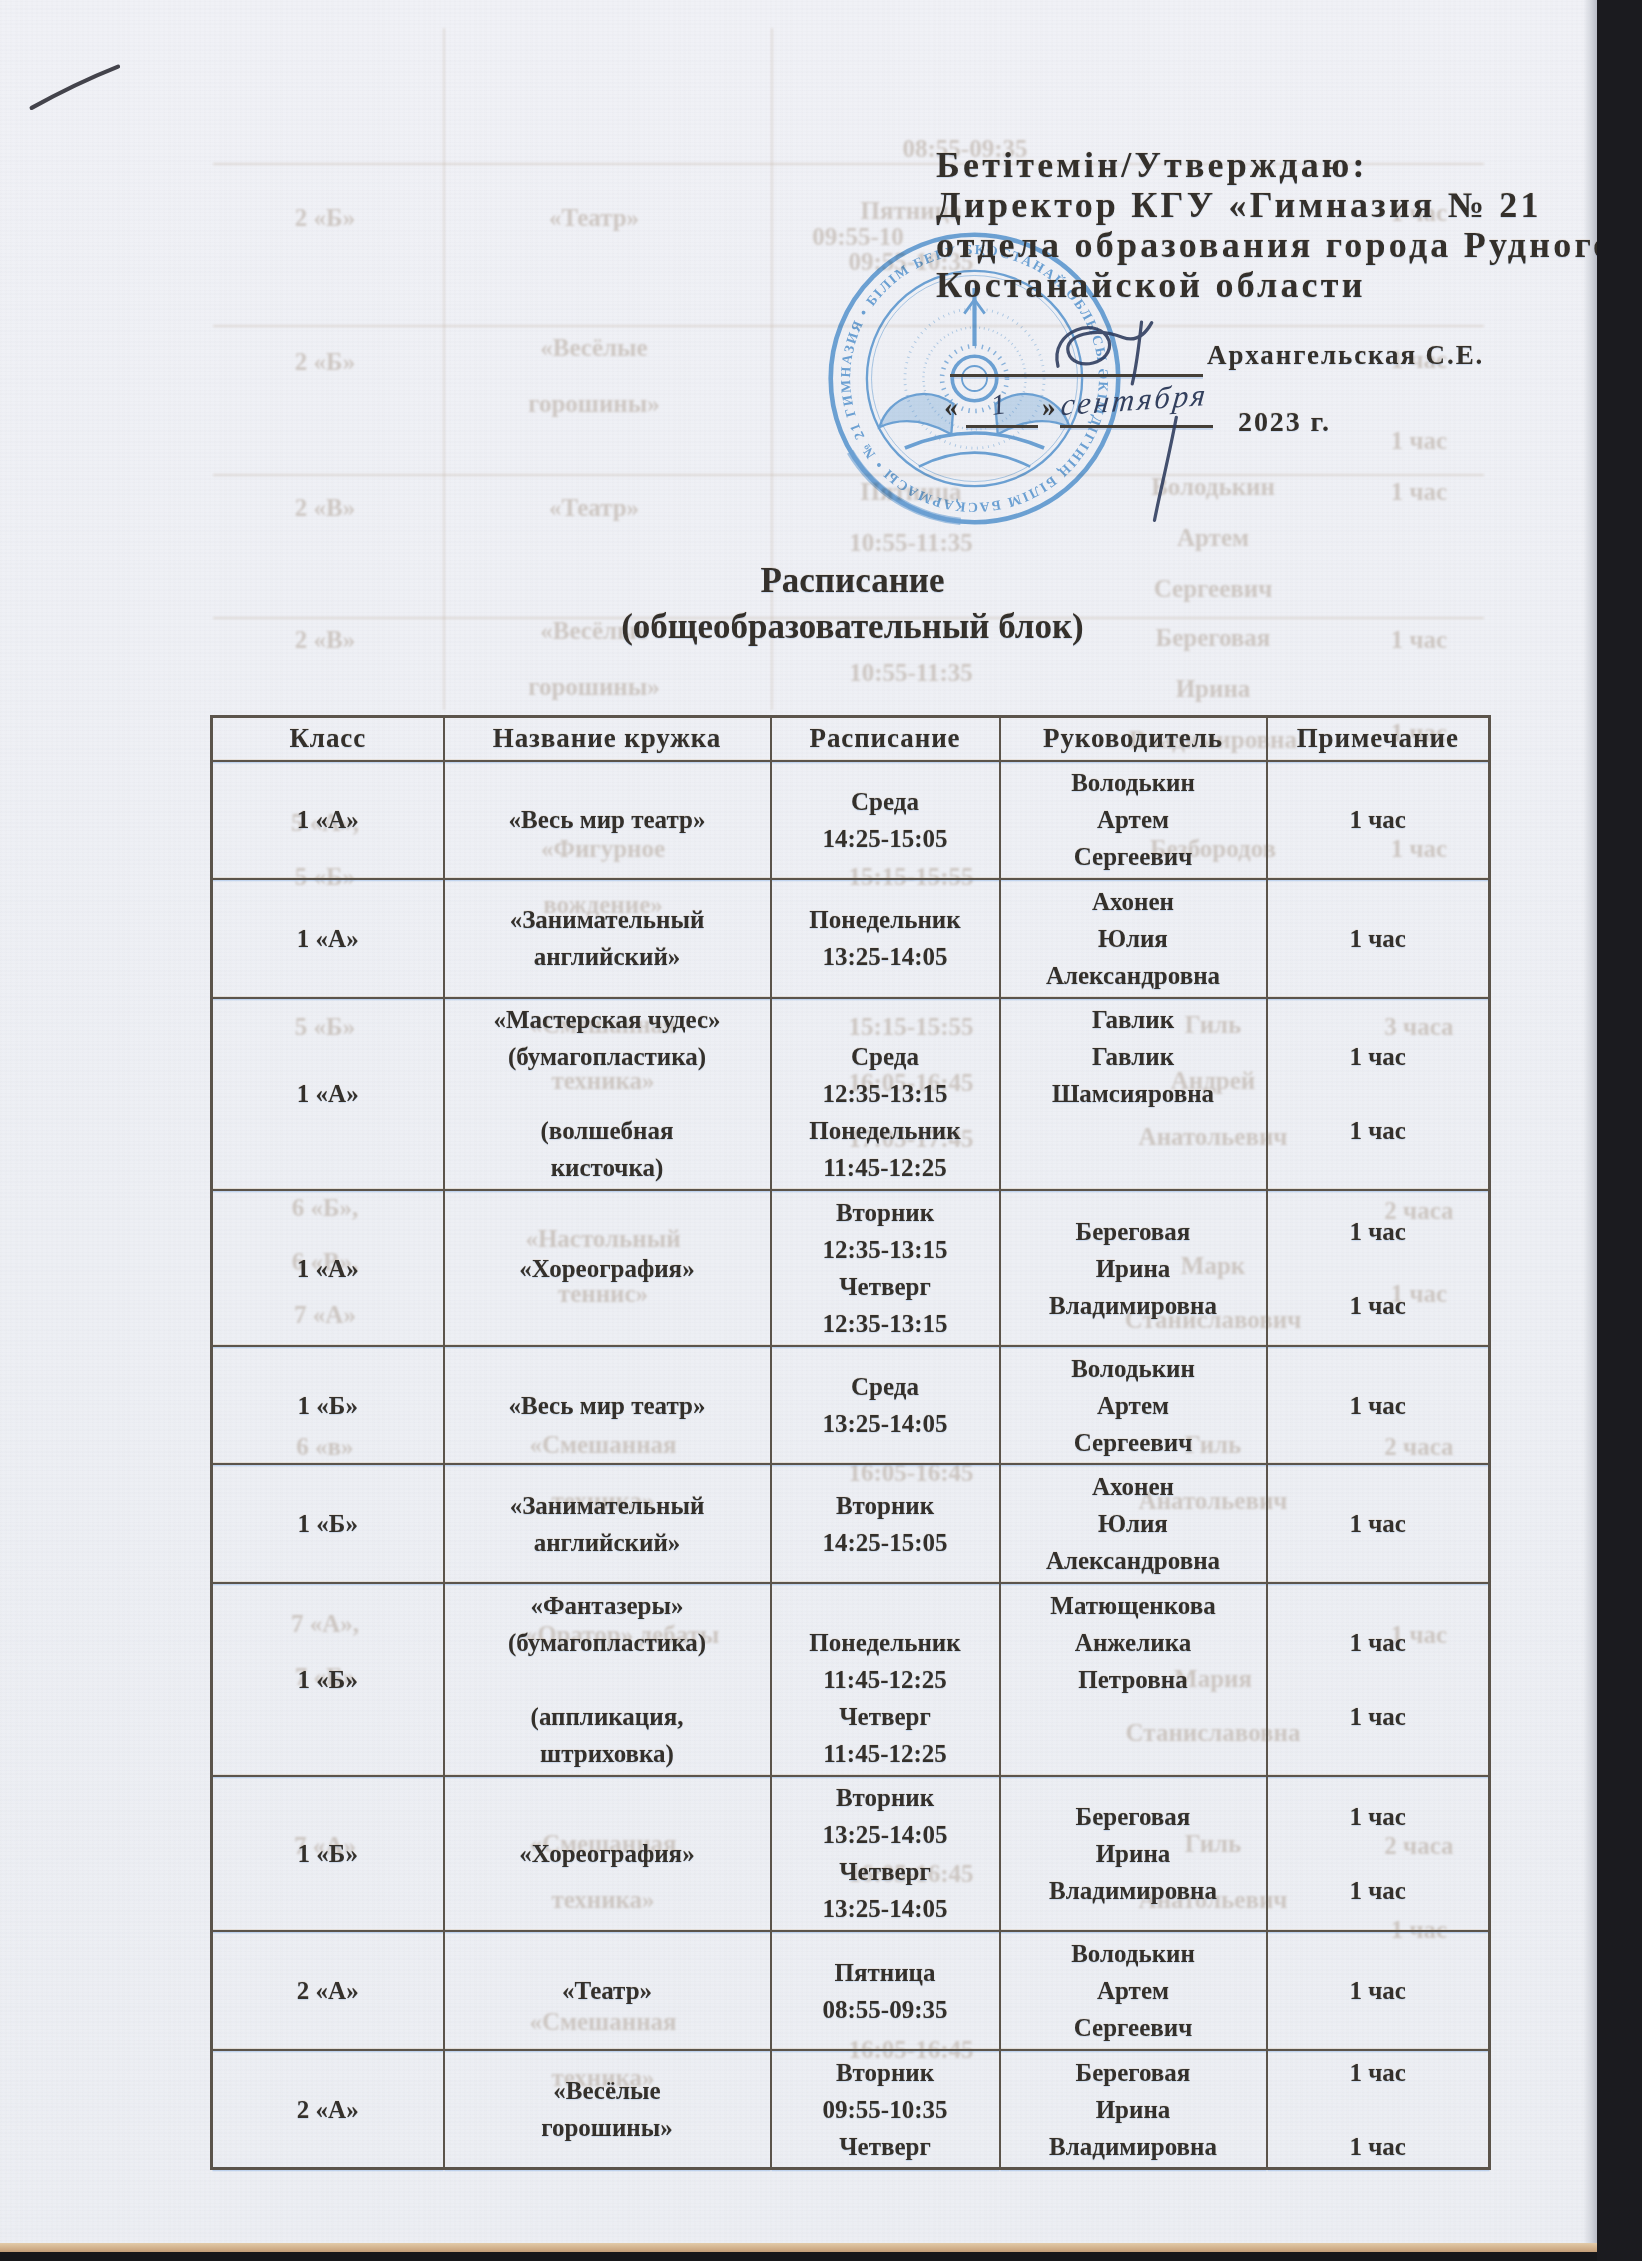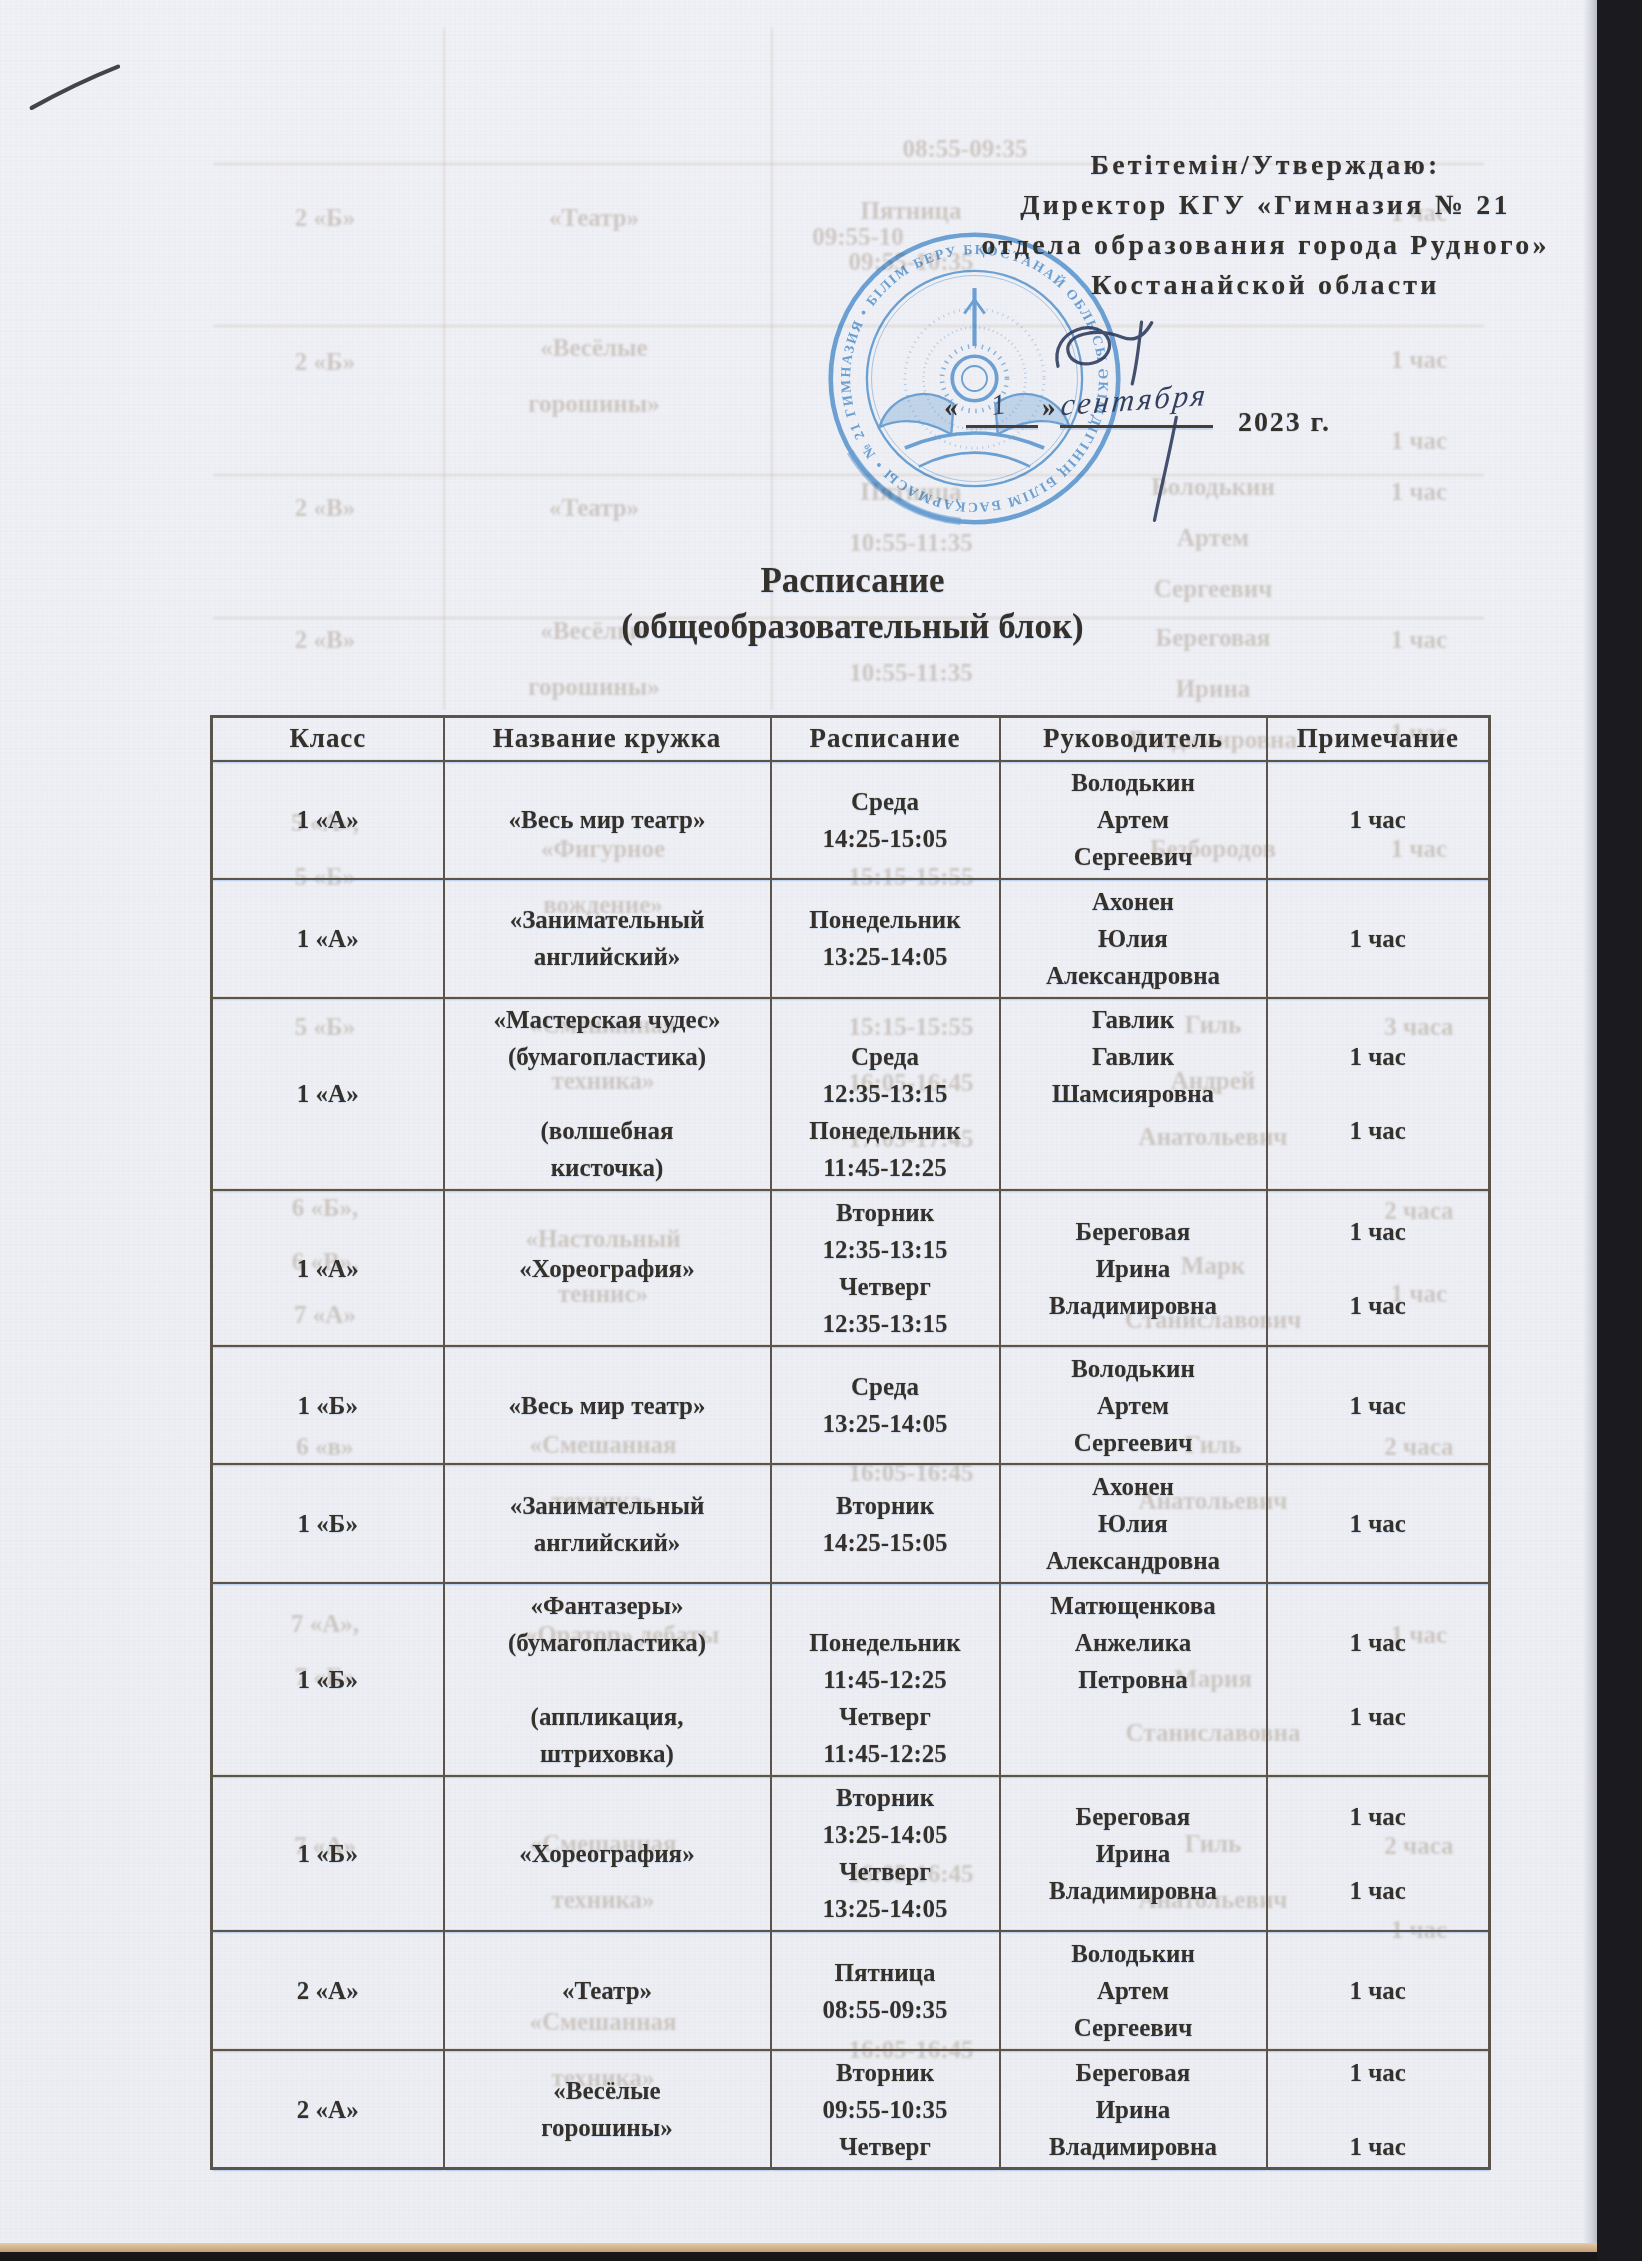--- a/index.html
+++ b/index.html
@@ -44,21 +44,21 @@
   
   .stamp{position:absolute;left:827px;top:231px;width:295px;height:295px;z-index:2;
     opacity:.88;mix-blend-mode:multiply;}
 
   
   .content{position:absolute;inset:0;z-index:3;}
   .typed{color:var(--ink);font-weight:bold;
     text-shadow:0 1.4px 0.9px rgba(115,160,220,.30),0 -0.9px 0.5px rgba(195,155,105,.14);}
 
   .approval{position:absolute;left:936px;top:145px;width:659px;}
-  .approval .aline{font-size:28px;line-height:40px;letter-spacing:3.2px;white-space:nowrap;text-align:center;}
+  .approval .aline{font-size:36px;line-height:40px;letter-spacing:3.2px;white-space:nowrap;}
 
   .name-row{position:absolute;left:936px;top:335px;width:649px;height:45px;}
   .rule{position:absolute;height:3.2px;background:#453f37;
     box-shadow:0 1.9px 0 rgba(125,170,225,.35);}
   .name-row .rule{left:14px;top:39px;width:253px;}
   .signer{position:absolute;left:271px;top:4.6px;font-size:27px;letter-spacing:1.9px;white-space:nowrap;}
 
   .date-row{position:absolute;left:936px;top:388px;width:649px;height:51px;font-size:27px;}
   .date-row .q{position:absolute;top:3.7px;}
   .q-open{left:8.3px;} .q-close{left:106px;}
@@ -219,20 +219,24 @@
       <path d="M27,114 Q120,62 213,25" stroke="#43434b" stroke-width="9" stroke-linecap="round" fill="none"></path>
     </svg>
 
     <div class="approval typed">
       <div class="aline">Бетітемін/Утверждаю:</div>
       <div class="aline">Директор КГУ «Гимназия № 21</div>
       <div class="aline">отдела образования города Рудного»</div>
       <div class="aline">Костанайской области</div>
     </div>
 
+    <div class="name-row">
+      <div class="rule"></div>
+      <span class="signer typed">Архангельская С.Е.</span>
+    </div>
 
     <div class="date-row typed">
       <span class="q q-open">«</span>
       <div class="rule rule-day"></div>
       <span class="hand hand-day">1</span>
       <span class="q q-close">»</span>
       <div class="rule rule-month"></div>
       <span class="hand hand-month">сентября</span>
       <span class="year">2023 г.</span>
     </div>

